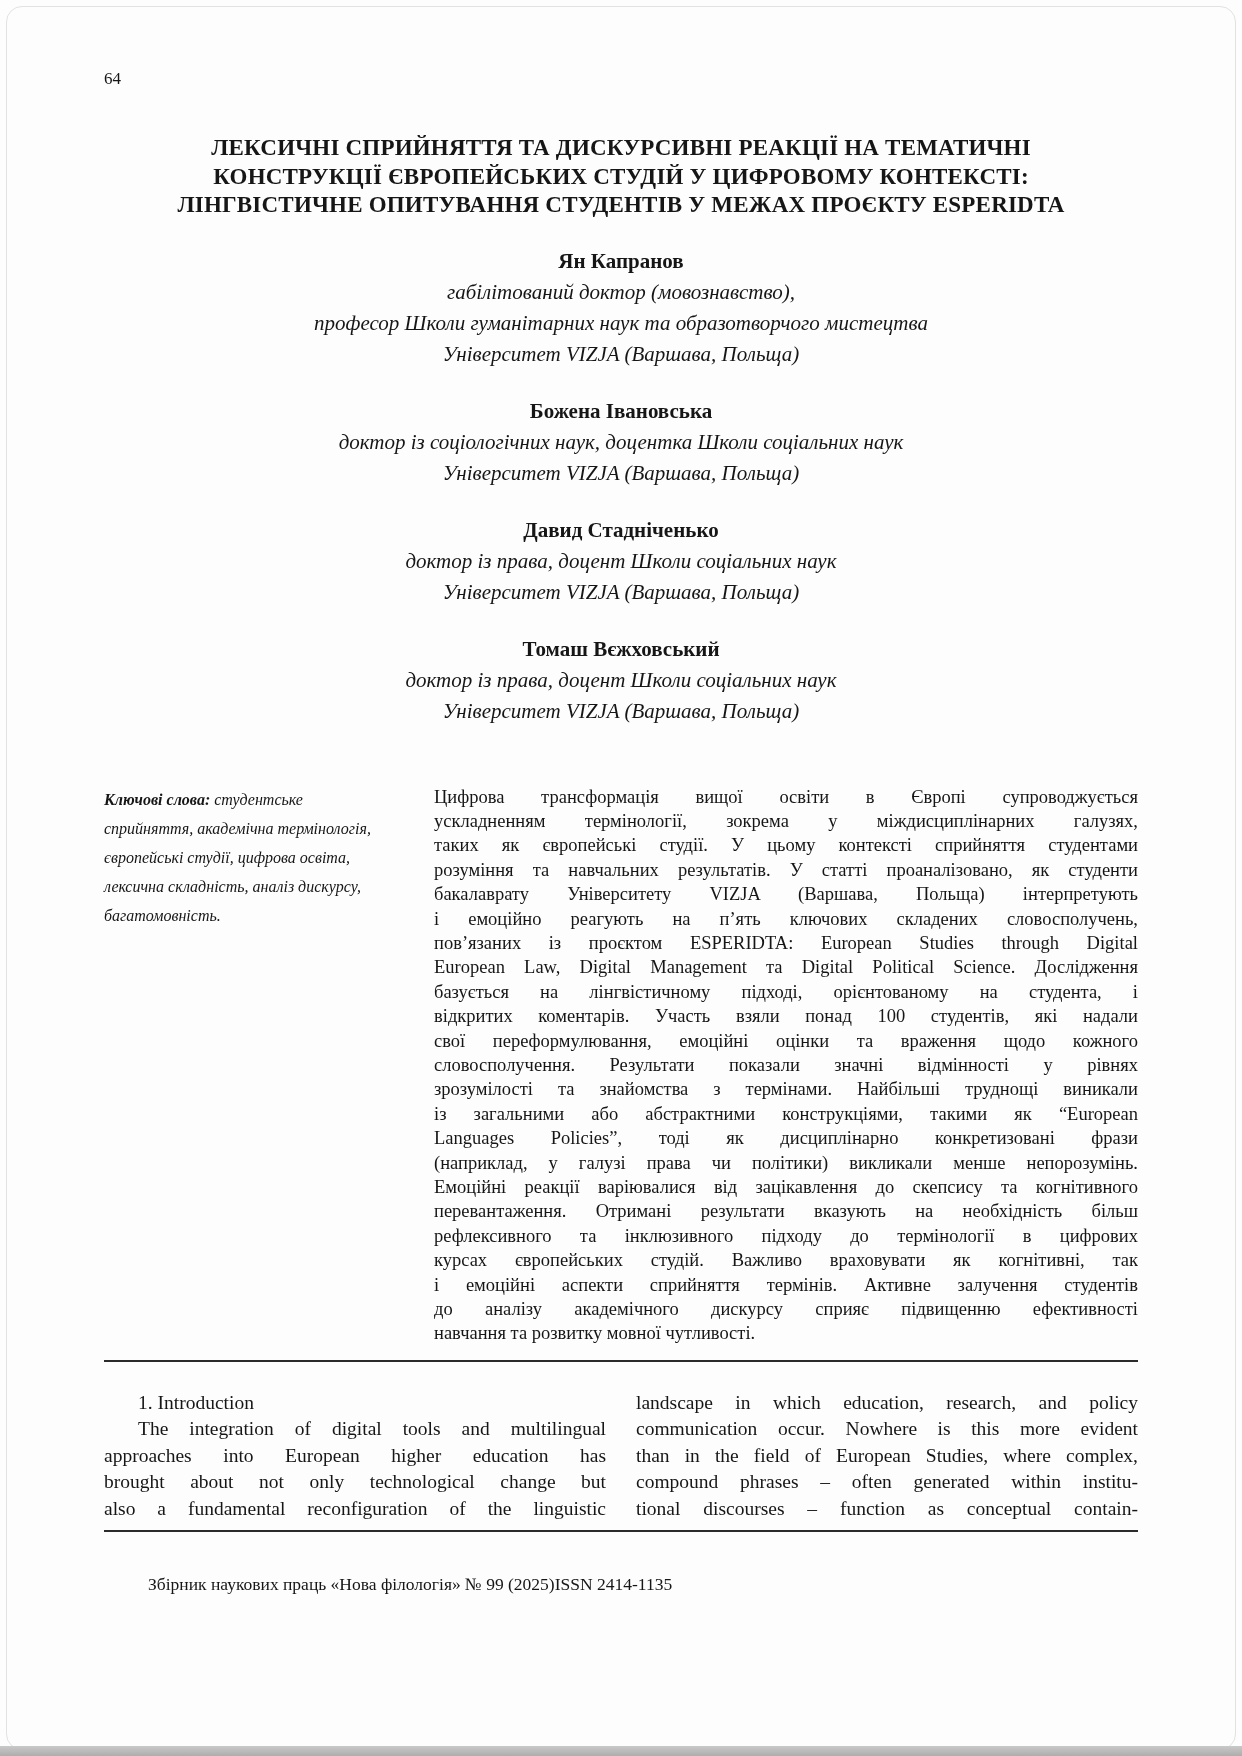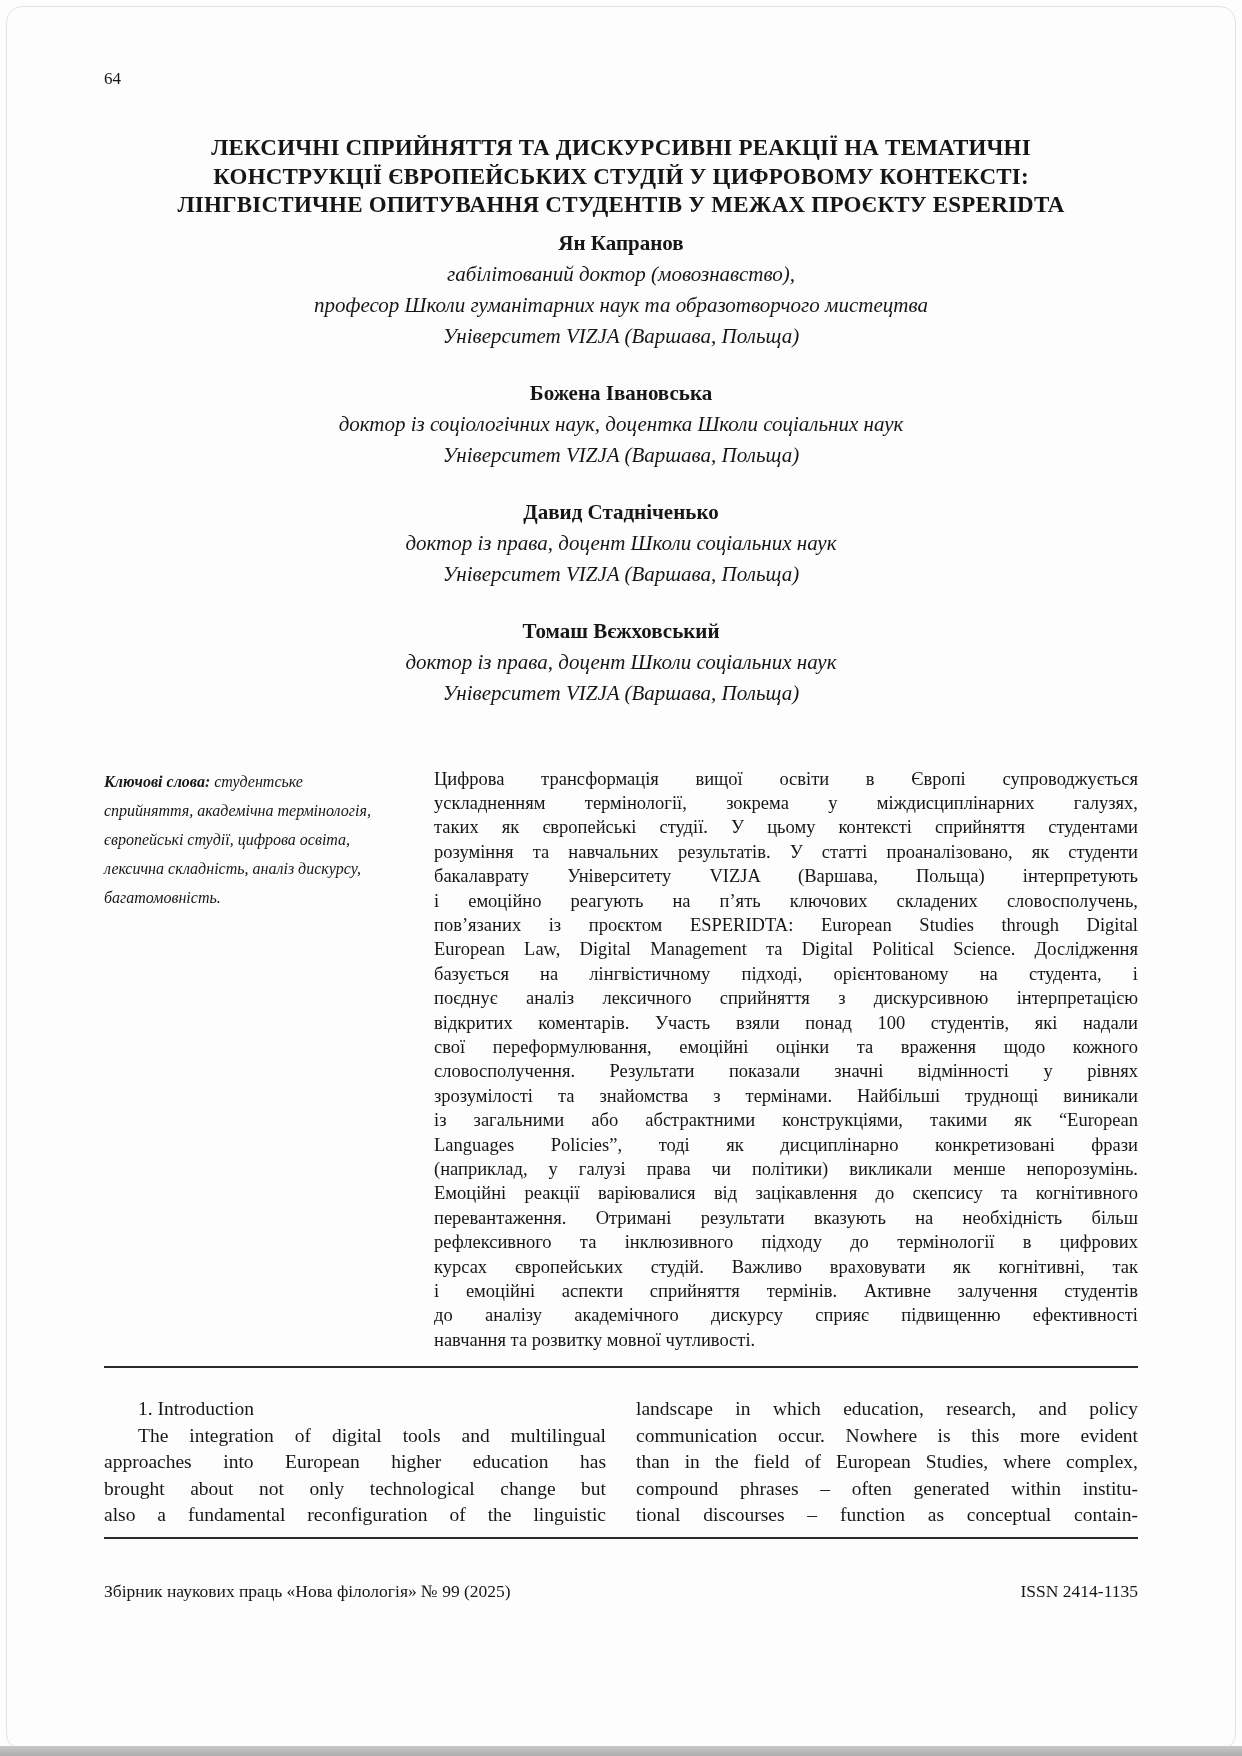--- a/index.html
+++ b/index.html
@@ -36,21 +36,21 @@
     line-height: 22px;
   }
   .title {
     margin-top: 44px;
     text-align: center;
     font-weight: bold;
     font-size: 23px;
     line-height: 28.5px;
     letter-spacing: 0.2px;
   }
-  .authors { margin-top: 8px; }
+  .authors { margin-top: 26px; }
   .author-block { margin-bottom: 26px; text-align: center; }
   .author-name {
     font-weight: bold;
     font-size: 21px;
     line-height: 31px;
   }
   .author-line {
     font-style: italic;
     font-size: 21px;
     line-height: 31px;
@@ -96,23 +96,23 @@
   .intro-line {
     line-height: 26.5px;
     text-align: justify;
     text-align-last: justify;
   }
   .col-left .intro-lines .intro-line:first-child { padding-left: 34px; }
   .rule-bottom { margin-top: 8px; border: 0; border-top: 2px solid #2b2b2b; }
   .footer {
     margin-top: 42px;
     display: flex;
-    justify-content: space-between;
     align-items: baseline;
     font-size: 17.5px;
+    margin-left: 44px;
   }
 </style>
 </head>
 <body>
 
 <div class="page">
   <div class="page-frame"></div>
 
   <div class="content">
 
@@ -163,21 +163,20 @@
       <div class="abstract">
           <div class="abs-line">Цифрова трансформація вищої освіти в Європі супроводжується</div>
           <div class="abs-line">ускладненням термінології, зокрема у міждисциплінарних галузях,</div>
           <div class="abs-line">таких як європейські студії. У цьому контексті сприйняття студентами</div>
           <div class="abs-line">розуміння та навчальних результатів. У статті проаналізовано, як студенти</div>
           <div class="abs-line">бакалаврату Університету VIZJA (Варшава, Польща) інтерпретують</div>
           <div class="abs-line">і емоційно реагують на п’ять ключових складених словосполучень,</div>
           <div class="abs-line">пов’язаних із проєктом ESPERIDTA: European Studies through Digital</div>
           <div class="abs-line">European Law, Digital Management та Digital Political Science. Дослідження</div>
           <div class="abs-line">базується на лінгвістичному підході, орієнтованому на студента, і</div>
-          <div class="abs-line">поєднує аналіз лексичного сприйняття з дискурсивною інтерпретацією</div>
           <div class="abs-line">відкритих коментарів. Участь взяли понад 100 студентів, які надали</div>
           <div class="abs-line">свої переформулювання, емоційні оцінки та враження щодо кожного</div>
           <div class="abs-line">словосполучення. Результати показали значні відмінності у рівнях</div>
           <div class="abs-line">зрозумілості та знайомства з термінами. Найбільші труднощі виникали</div>
           <div class="abs-line">із загальними або абстрактними конструкціями, такими як “European</div>
           <div class="abs-line">Languages Policies”, тоді як дисциплінарно конкретизовані фрази</div>
           <div class="abs-line">(наприклад, у галузі права чи політики) викликали менше непорозумінь.</div>
           <div class="abs-line">Емоційні реакції варіювалися від зацікавлення до скепсису та когнітивного</div>
           <div class="abs-line">перевантаження. Отримані результати вказують на необхідність більш</div>
           <div class="abs-line">рефлексивного та інклюзивного підходу до термінології в цифрових</div>

